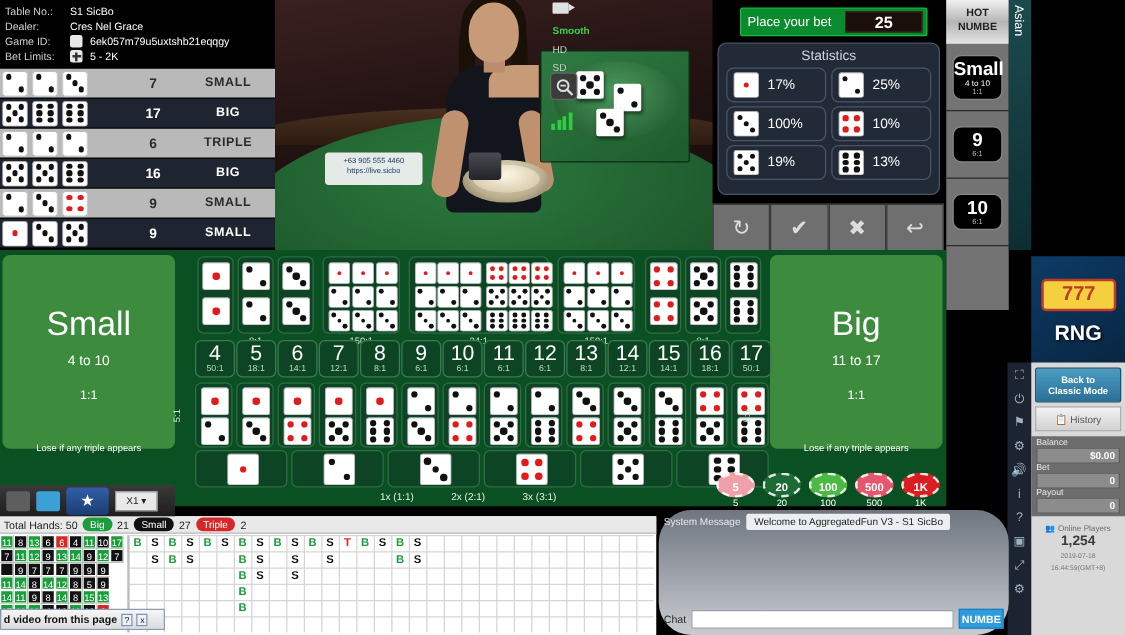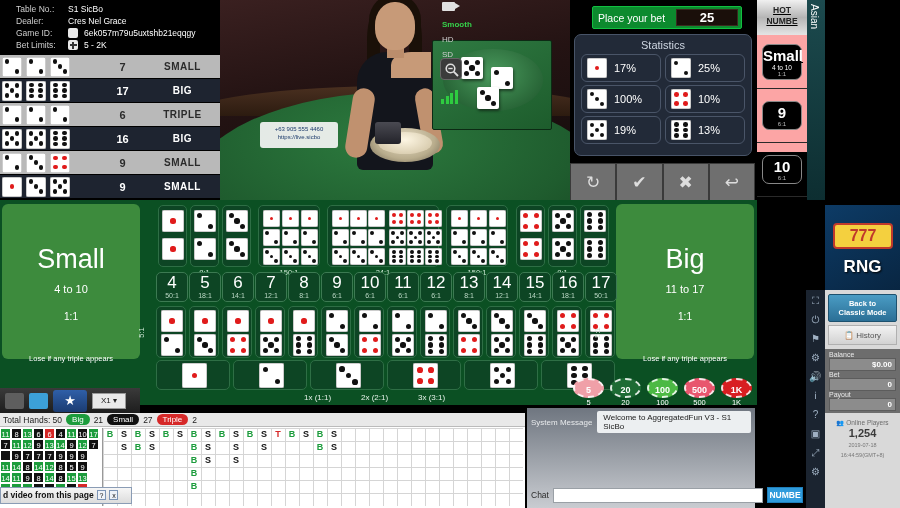--- a/index.html
+++ b/index.html
@@ -2,21 +2,21 @@
 <html><head>
 <meta charset="utf-8">
 <style>
   * { box-sizing: border-box; margin:0; padding:0; }
   html,body { width:900px; height:508px; overflow:hidden; background:#000;
               font-family:"Liberation Sans", sans-serif; }
   #app { position:relative; width:900px; height:508px; }
 
   
   .info-panel { position:absolute; left:0; top:0; width:220px; height:52px;
-                background:#000; color:#d8d8d8; font-size:8.5px; padding:3px 16px; }
+                background:#000; color:#d8d8d8; font-size:8.5px; padding:3px 4px; }
   .info-row { display:flex; align-items:center; height:12px; line-height:12px; }
   .info-lbl { width:52px; color:#cfcfcf; }
   .info-ic { width:13px; height:10px; display:inline-block; position:relative; margin-right:3px;}
   .ic-box { width:10px;height:10px;background:#e8e8e8;border-radius:2px;display:inline-block;}
   .ic-plus { width:10px;height:10px;background:#e8e8e8;border-radius:2px;display:inline-block;
              position:relative;}
   .ic-plus:after{content:"";position:absolute;left:4px;top:1.5px;width:2px;height:7px;background:#333;}
   .ic-plus:before{content:"";position:absolute;left:1.5px;top:4px;width:7px;height:2px;background:#333;}
   .info-val { color:#fff; }
 
@@ -108,21 +108,21 @@
   .stgrid { display:flex; flex-wrap:wrap; gap:3px 4px; }
   .stcell { width:80px; height:28px; border:1px solid #4a5568; border-radius:6px;
             display:flex; align-items:center; padding-left:5px; }
   .stcell .pct { color:#fff; font-size:11px; margin-left:7px; }
   .actions { position:absolute; left:570px; top:163px; width:185px; height:38px;
              display:flex; background:#2d2d2d; }
   .actions button { flex:1; background:#6f6f6f; border:1px solid #3a3a3a; color:#ddd;
                     cursor:pointer; }
 
   
-  .hotcol { position:absolute; left:757px; top:0; width:50px; height:152px; background:#fca5a5;text-decoration:underline; }
+  .hotcol { position:absolute; left:757px; top:0; width:50px; height:248px; background:#737373; }
   .hothdr { height:35px; background:linear-gradient(#f0f0f0,#b5b5b5,#e4e4e4);
             color:#222; font-size:8.5px; font-weight:bold; text-align:center;
             line-height:11px; padding-top:5px; }
   .hotitem { height:54px; border-bottom:1px solid #2a2a2a; display:flex; flex-direction:column;
              align-items:center; justify-content:center; }
   .hotbx { width:40px; border:1px solid #888; border-radius:7px; background:#000; color:#fff;
            text-align:center; padding:2px 0; }
   .hotbx .big { font-size:15px; font-weight:bold; }
   .hotbx .sub { font-size:6.5px; }
   .hotbx .odds { font-size:6px; color:#bbb; }
@@ -233,22 +233,22 @@
   .gridline { position:absolute; background:#d5d5d5; }
   .dlbar { position:absolute; left:0; top:74px; width:132px; height:17px;
            background:linear-gradient(#f6f6f6,#dcdcdc); border:1px solid #8a9cb5;
            font-size:8.5px; font-weight:bold; color:#111; line-height:15px; padding-left:2px;
            z-index:4; }
   .dlbar .bx { display:inline-block; width:9px; height:10px; border:1px solid #7c94b5;
                background:#eef2f8; font-size:7px; text-align:center; line-height:9px;
                font-weight:normal; margin-left:1px; }
 
   
-  .chatwrap { position:absolute; left:527px; top:408px; width:228px; height:100px;
-              background:linear-gradient(#6f7680,#c9ccd1); }
+  .chatwrap { position:absolute; left:527px; top:408px; width:280px; height:100px;
+              background:linear-gradient(#6f7680,#c9ccd1);border-radius:26px; }
   .sysrow { display:flex; align-items:center; gap:5px; padding:3px 4px 0; }
   .syslbl { font-size:8px; color:#e8eaec; white-space:nowrap; }
   .sysmsg { background:#eceff1; border-radius:2px; font-size:8px; color:#202020;
             padding:2px 6px; }
   .chatrow { position:absolute; left:4px; bottom:5px; width:272px; display:flex;
              align-items:center; gap:4px; }
   .chatrow .cl { font-size:8.5px; color:#2b2b2b; }
   .chatin { flex:1; height:15px; background:#fff; border:1px solid #9aa0a6; }
   .sendbtn { width:36px; height:16px; background:#2f9bdc; color:#fff; font-size:8.5px;
              font-weight:bold; text-align:center; line-height:15px; border:1px solid #1f7fba; }

